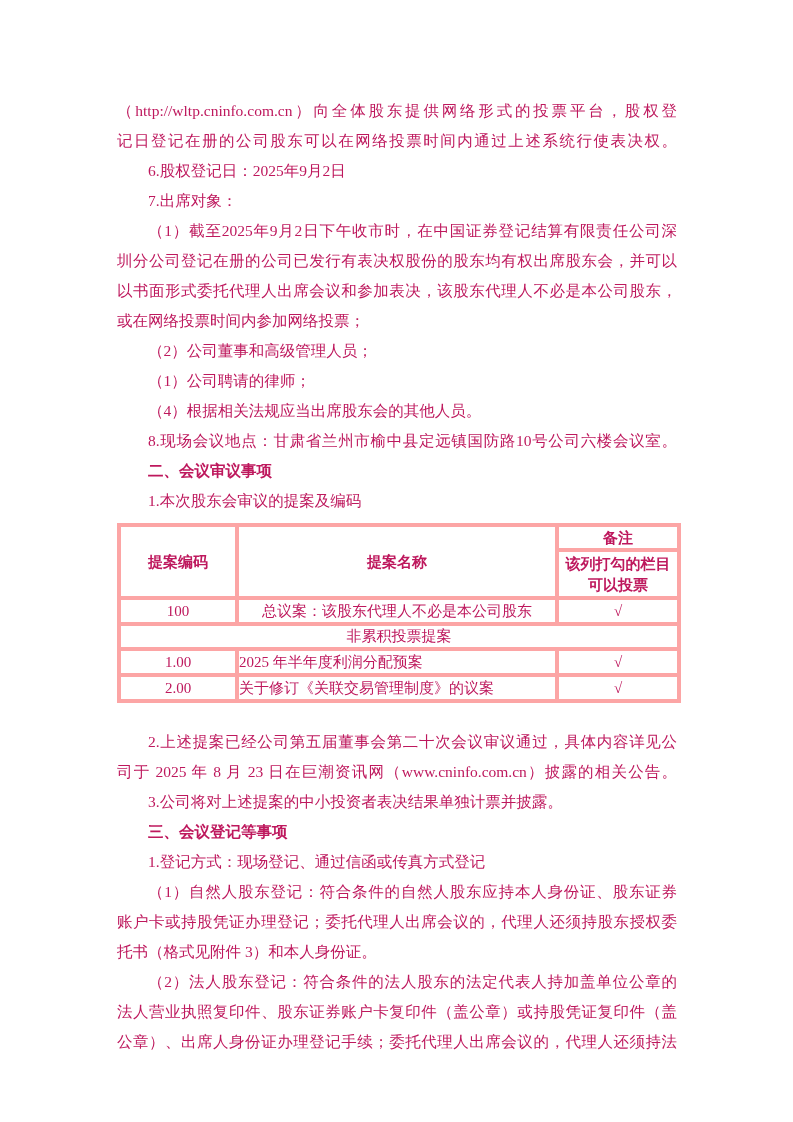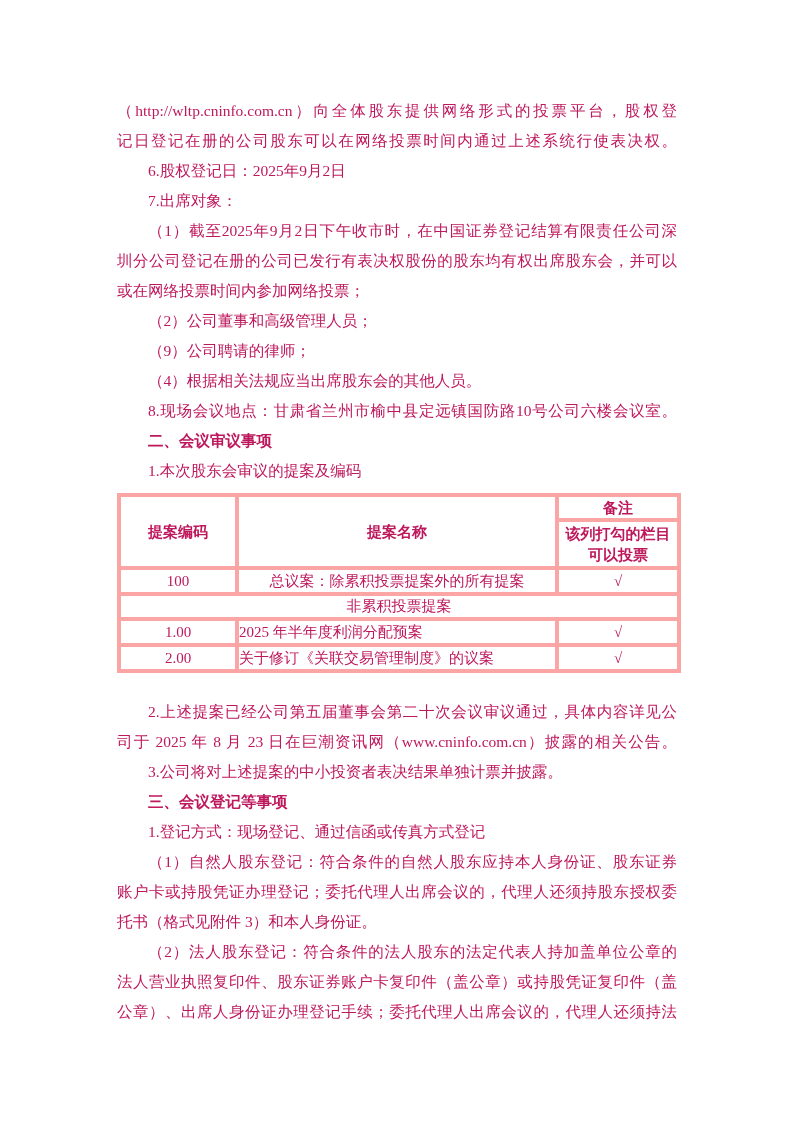--- a/index.html
+++ b/index.html
@@ -76,23 +76,24 @@
 
 <div class="page">
   <div class="content">
 
     <div class="line jf">（http://wltp.cninfo.com.cn）向全体股东提供网络形式的投票平台，股权登</div>
     <div class="line jf">记日登记在册的公司股东可以在网络投票时间内通过上述系统行使表决权。</div>
     <div class="line ind">6.股权登记日：2025年9月2日</div>
     <div class="line ind">7.出席对象：</div>
     <div class="line ind jf">（1）截至2025年9月2日下午收市时，在中国证券登记结算有限责任公司深</div>
     <div class="line jf">圳分公司登记在册的公司已发行有表决权股份的股东均有权出席股东会，并可以</div>
+    <div class="line jf">以书面形式委托代理人出席会议和参加表决，该股东代理人不必是本公司股东，</div>
     <div class="line">或在网络投票时间内参加网络投票；</div>
     <div class="line ind">（2）公司董事和高级管理人员；</div>
-    <div class="line ind">（9）公司聘请的律师；</div>
+    <div class="line ind">（1）公司聘请的律师；</div>
     <div class="line ind">（4）根据相关法规应当出席股东会的其他人员。</div>
     <div class="line ind jf">8.现场会议地点：甘肃省兰州市榆中县定远镇国防路10号公司六楼会议室。</div>
     <div class="line ind heading">二、会议审议事项</div>
     <div class="line ind">1.本次股东会审议的提案及编码</div>
 
     <table class="proposal">
       <colgroup>
         <col style="width:118px">
         <col style="width:320px">
         <col style="width:122px">
@@ -104,21 +105,21 @@
         <td class="th remark-head">备注</td>
       </tr>
       <tr>
         <td class="th remark-note">
           <div>该列打勾的栏目</div>
           <div>可以投票</div>
         </td>
       </tr>
       <tr class="datarow">
         <td class="code">100</td>
-        <td class="name-center">总议案：除累积投票提案外的所有提案</td>
+        <td class="name-center">总议案：该股东代理人不必是本公司股东</td>
         <td class="remark">√</td>
       </tr>
       <tr class="spanrow">
         <td colspan="3">非累积投票提案</td>
       </tr>
       <tr class="datarow">
         <td class="code">1.00</td>
         <td class="name-left">2025 年半年度利润分配预案</td>
         <td class="remark">√</td>
       </tr>

